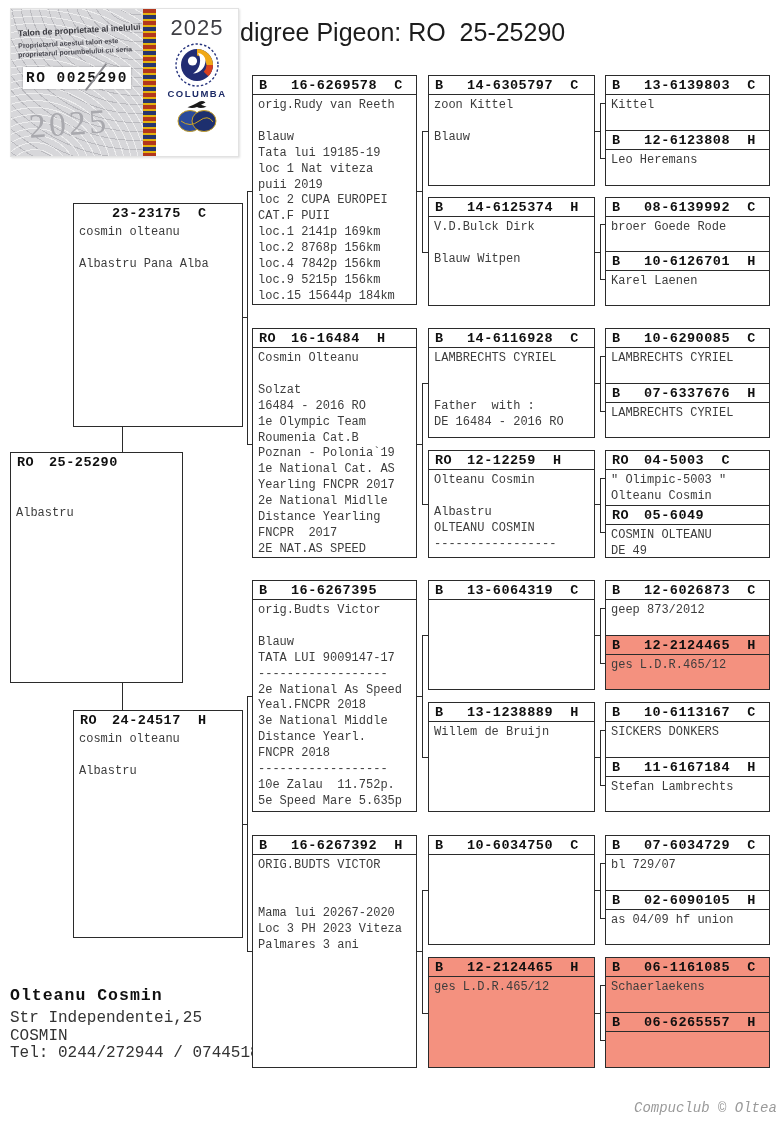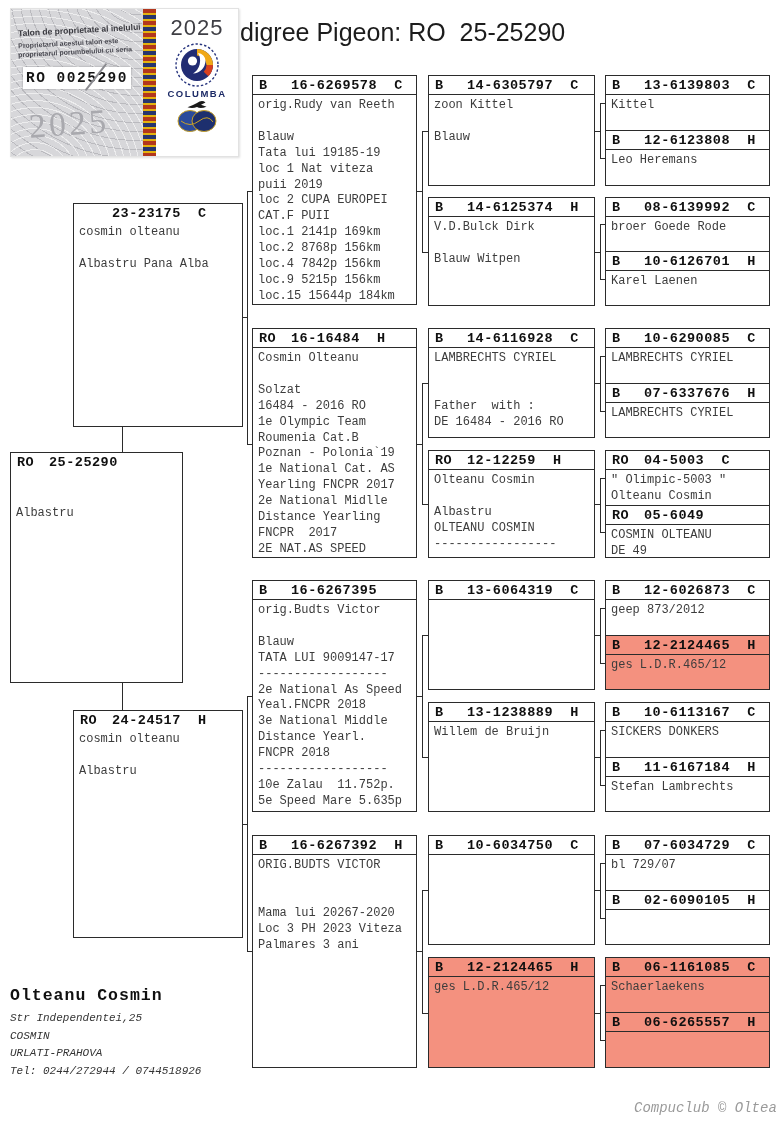--- a/index.html
+++ b/index.html
@@ -47,21 +47,21 @@
              padding:2px 6px 1px 6px;border-bottom:1px solid #2b2b2b;white-space:pre;letter-spacing:.5px;}
   .pbox-head.norule{border-bottom:none;}
   .cc{flex:0 0 32px;width:32px;}
   .pbox-body{padding:3px 5px;font-size:12px;line-height:15.9px;color:#3c3c3c;}
   .pline{white-space:pre;min-height:15.9px;overflow:hidden;}
   .conn{position:absolute;background:#2b2b2b;}
 
   
   .owner{position:absolute;left:10px;top:986px;}
   .owner-name{font-size:16.5px;font-weight:bold;letter-spacing:1px;color:#101010;margin-bottom:5px;white-space:pre;}
-  .owner-line{font-size:11px;line-height:17.5px;color:#333;white-space:pre;font-style:italic;}
+  .owner-line{font-size:16px;line-height:17.5px;color:#333;white-space:pre;}
   .credit{position:absolute;left:634px;top:1068px;font-size:14px;font-style:italic;color:#9a9a9a;white-space:pre;margin-top:32px;}
 </style>
 </head>
 <body>
 
 <div id="stage">
 
   <div class="title">digree Pigeon: RO  25-25290</div>
 
   <div class="talon">
@@ -93,21 +93,20 @@
         <ellipse cx="30" cy="20" rx="12" ry="10.5" fill="#1d2f6e" stroke="#c9a227" stroke-width="1"></ellipse>
         <path d="M7 20 q9 7 18 0 q9 -7 14 1" stroke="#c9a227" stroke-width="1" fill="none"></path>
       </svg>
     </div>
   </div>
 
   <div class="owner">
     <div class="owner-name">Olteanu Cosmin</div>
     <div class="owner-line">Str Independentei,25</div>
     <div class="owner-line">COSMIN</div>
-    <div class="owner-line">URLATI-PRAHOVA</div>
     <div class="owner-line">Tel: 0244/272944 / 0744518926</div>
   </div>
 
   <div class="credit">Compuclub © Olteanu Cosmin</div>
 
 <div class="pbox" style="left: 10px; top: 452px; width: 173px; height: 231px;">
       <div class="pbox-head norule"><span class="cc">RO</span><span class="ring">25-25290</span></div>
       <div class="pbox-body">
         <div class="pline"></div>
         <div class="pline"></div>
@@ -324,20 +323,23 @@
       </div>
     </div>
     <div class="pbox sub-a" style="left: 605px; top: 835px; width: 165px; height: 55px;">
       <div class="pbox-head"><span class="cc">B</span><span class="ring">07-6034729  C</span></div>
       <div class="pbox-body">
         <div class="pline">bl 729/07</div>
       </div>
     </div>
     <div class="pbox sub-b" style="left: 605px; top: 890px; width: 165px; height: 55px;">
       <div class="pbox-head"><span class="cc">B</span><span class="ring">02-6090105  H</span></div>
+      <div class="pbox-body">
+        <div class="pline">as 04/09 hf union</div>
+      </div>
     </div>
     <div class="pbox hl sub-a" style="left: 605px; top: 957px; width: 165px; height: 55px;">
       <div class="pbox-head"><span class="cc">B</span><span class="ring">06-1161085  C</span></div>
       <div class="pbox-body">
         <div class="pline">Schaerlaekens</div>
       </div>
     </div>
     <div class="pbox hl sub-b" style="left: 605px; top: 1012px; width: 165px; height: 56px;">
       <div class="pbox-head"><span class="cc">B</span><span class="ring">06-6265557  H</span></div>
       <div class="pbox-body"></div>

